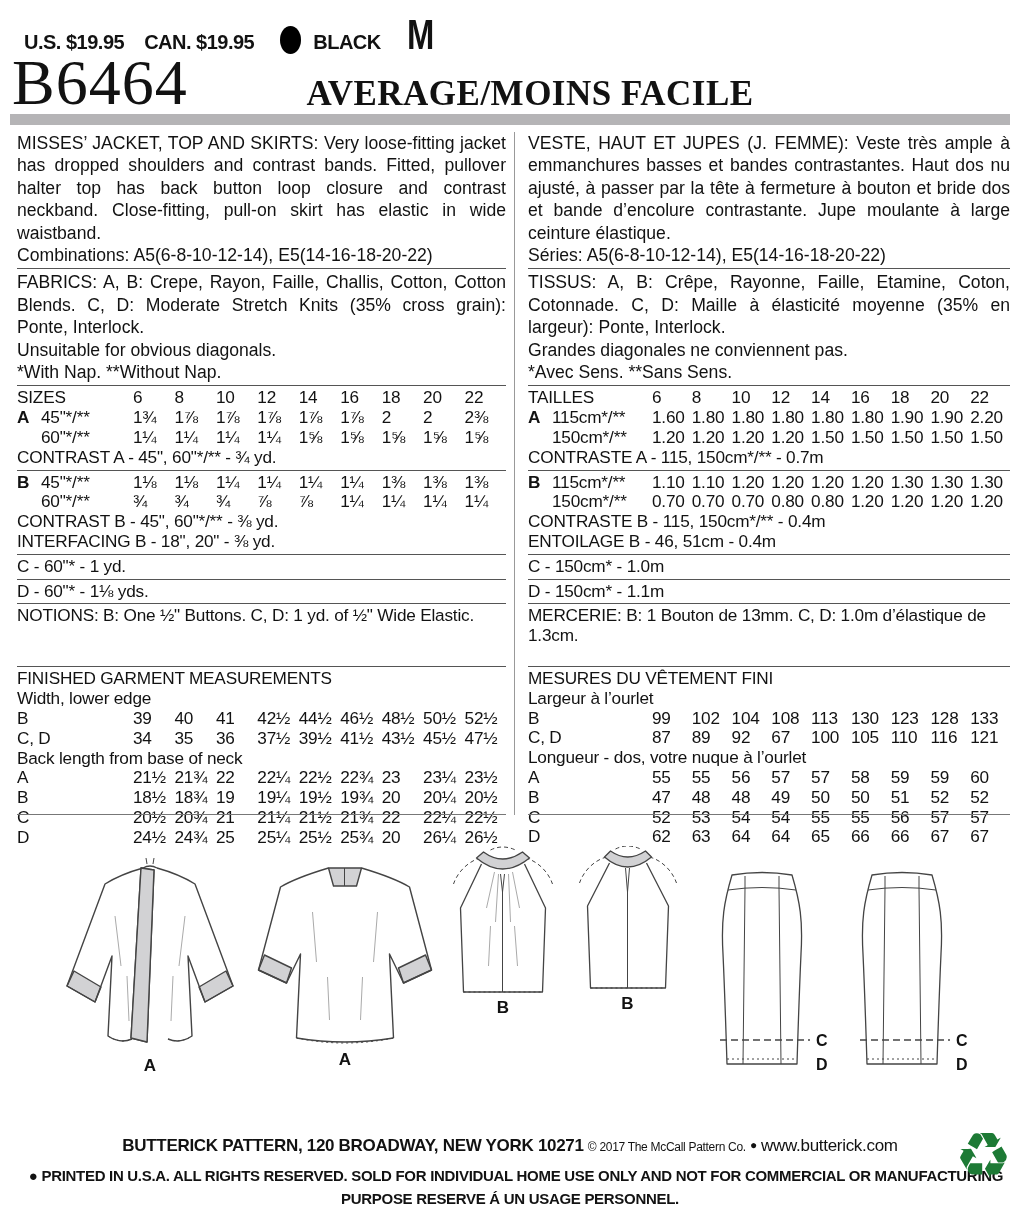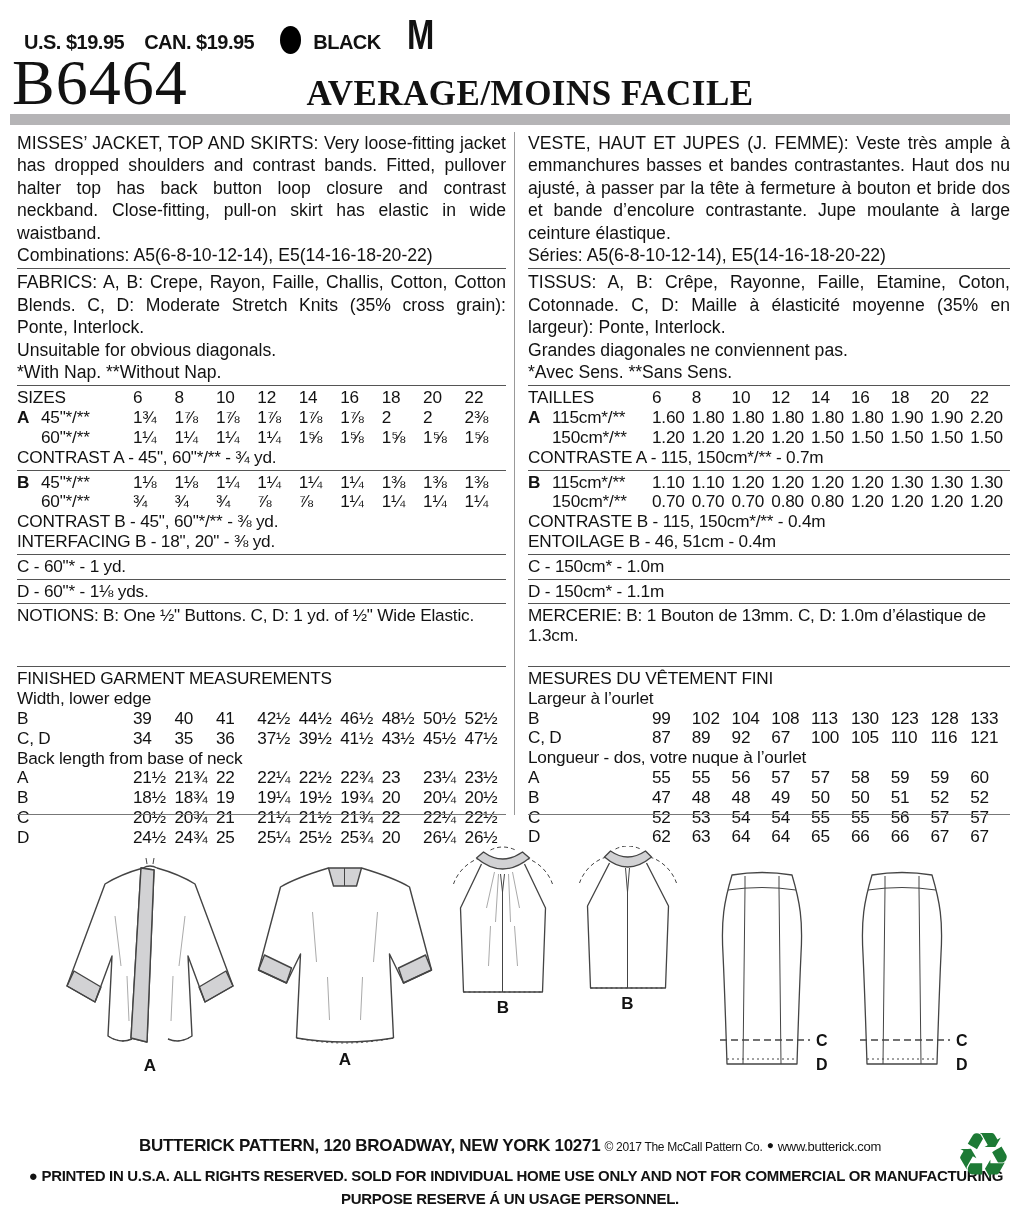--- a/index.html
+++ b/index.html
@@ -42,21 +42,21 @@
   .fig{position:absolute;}
   .fig svg{display:block;}
   .fig-label{position:absolute;left:0;right:0;text-align:center;font-size:17px;font-weight:bold;}
   .side-label{position:absolute;font-size:16px;font-weight:bold;}
   
   .footer-line{position:absolute;left:0;right:0;text-align:center;letter-spacing:-0.3px;white-space:nowrap;}
   .f1{top:1136px;}
   .f1 .addr{font-size:17px;font-weight:bold;}
   .f1 .copy{font-size:12px;}
   .f1 .bull{font-size:12px;vertical-align:2px;}
-  .f1 .site{font-size:13px;}
+  .f1 .site{font-size:17px;}
   .f2{top:1167px;font-size:15px;font-weight:600;padding-left:12px;}
   .f3{top:1190px;font-size:15px;font-weight:600;}
   .recycle{position:absolute;top:1124px;right:8px;font-size:64px;line-height:1;color:#1d7a35;}
 </style>
 </head>
 <body>
 
 <div class="sheet">
 
   <div class="price-row">

